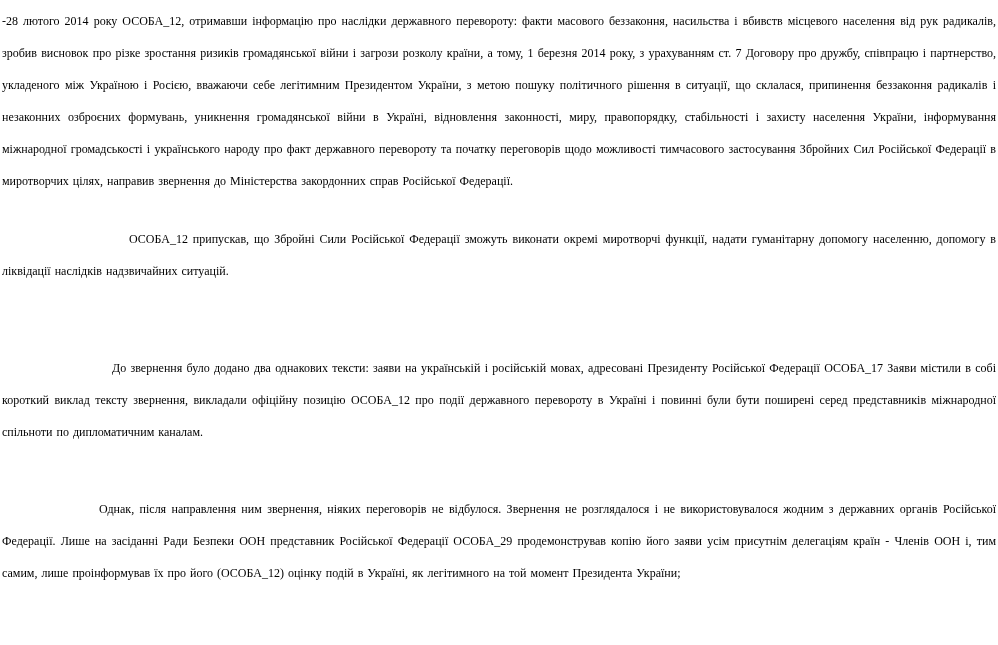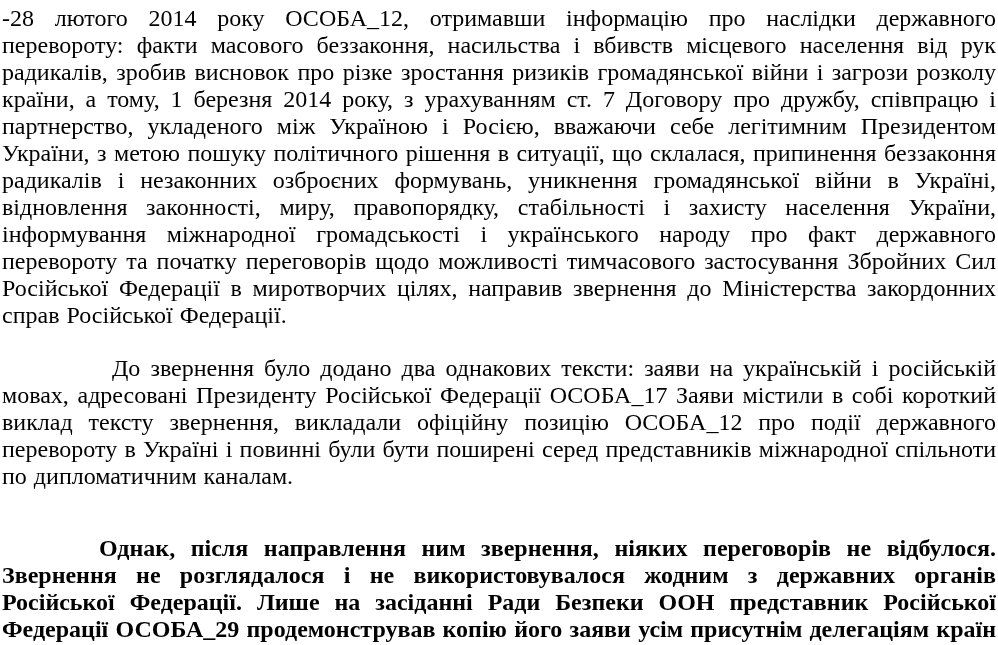--- a/index.html
+++ b/index.html
@@ -15,30 +15,31 @@
       font-family: "Liberation Serif", "DejaVu Serif", serif;
     }
     .page {
       box-sizing: border-box;
       width: 998px;
       height: 645px;
       padding: 5px 2px 0 2px;
     }
     .para {
       margin: 0;
-      font-size: 24px;
-      line-height: 27px;
+      font-size: 12px;
+      line-height: 32px;
       text-align: justify;
       word-spacing: 1px;
     }
     .para-1 { text-indent: 0; margin-bottom: 26px; }
     .para-2 { text-indent: 127px; margin-bottom: 65px; }
     .para-3 { text-indent: 110px; margin-bottom: 45px; }
-    .para-4 { text-indent: 97px; margin-bottom: 16px; font-weight: bold; }
+    .para-4 { text-indent: 97px; margin-bottom: 16px; }
   </style>
 </head>
 <body>
 
 <main class="page">
   <p class="para para-1">-28 лютого 2014 року ОСОБА_12, отримавши інформацію про наслідки державного перевороту: факти масового беззаконня, насильства і вбивств місцевого населення від рук радикалів, зробив висновок про різке зростання ризиків громадянської війни і загрози розколу країни, а тому, 1 березня 2014 року, з урахуванням ст. 7 Договору про дружбу, співпрацю і партнерство, укладеного між Україною і Росією, вважаючи себе легітимним Президентом України, з метою пошуку політичного рішення в ситуації, що склалася, припинення беззаконня радикалів і незаконних озброєних формувань, уникнення громадянської війни в Україні, відновлення законності, миру, правопорядку, стабільності і захисту населення України, інформування міжнародної громадськості і українського народу про факт державного перевороту та початку переговорів щодо можливості тимчасового застосування Збройних Сил Російської Федерації в миротворчих цілях, направив звернення до Міністерства закордонних справ Російської Федерації.</p>
+  <p class="para para-2">ОСОБА_12 припускав, що Збройні Сили Російської Федерації зможуть виконати окремі миротворчі функції, надати гуманітарну допомогу населенню, допомогу в ліквідації наслідків надзвичайних ситуацій.</p>
   <p class="para para-3">До звернення було додано два однакових тексти: заяви на українській і російській мовах, адресовані Президенту Російської Федерації ОСОБА_17 Заяви містили в собі короткий виклад тексту звернення, викладали офіційну позицію ОСОБА_12 про події державного перевороту в Україні і повинні були бути поширені серед представників міжнародної спільноти по дипломатичним каналам.</p>
   <p class="para para-4">Однак, після направлення ним звернення, ніяких переговорів не відбулося. Звернення не розглядалося і не використовувалося жодним з державних органів Російської Федерації. Лише на засіданні Ради Безпеки ООН представник Російської Федерації ОСОБА_29 продемонстрував копію його заяви усім присутнім делегаціям країн - Членів ООН і, тим самим, лише проінформував їх про його (ОСОБА_12) оцінку подій в Україні, як легітимного на той момент Президента України;</p>
 </main>
 
 </body></html>

